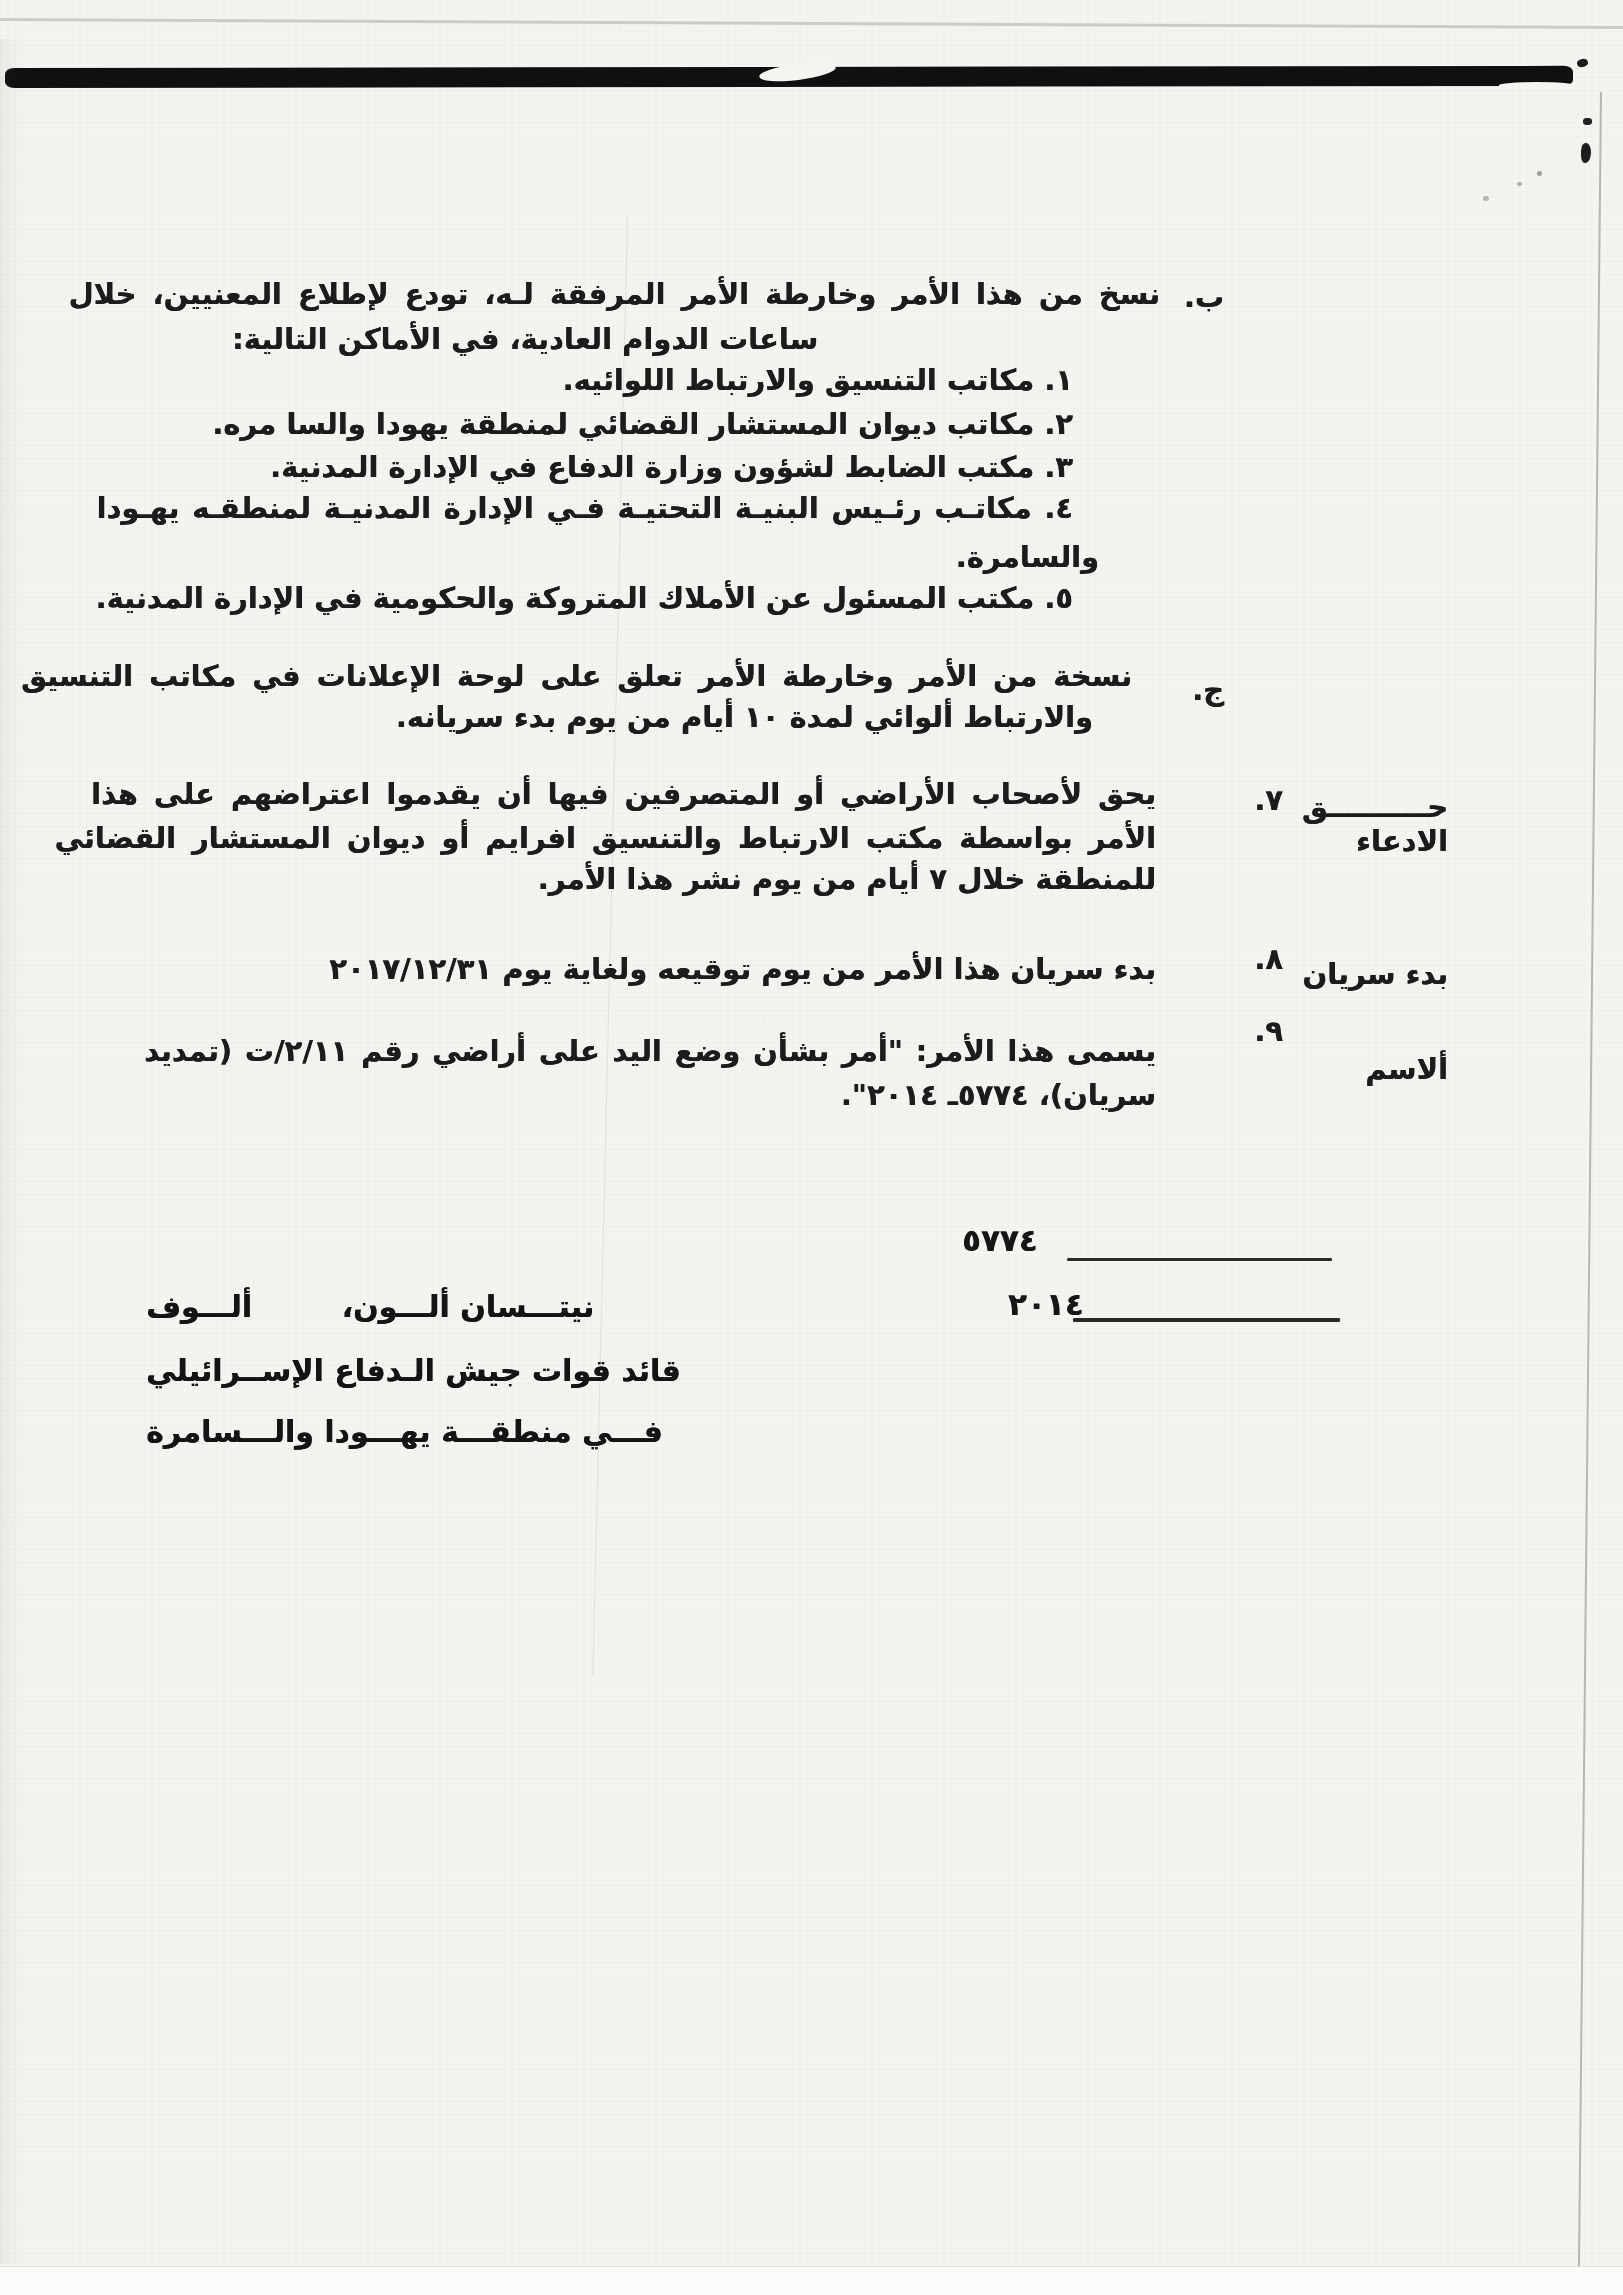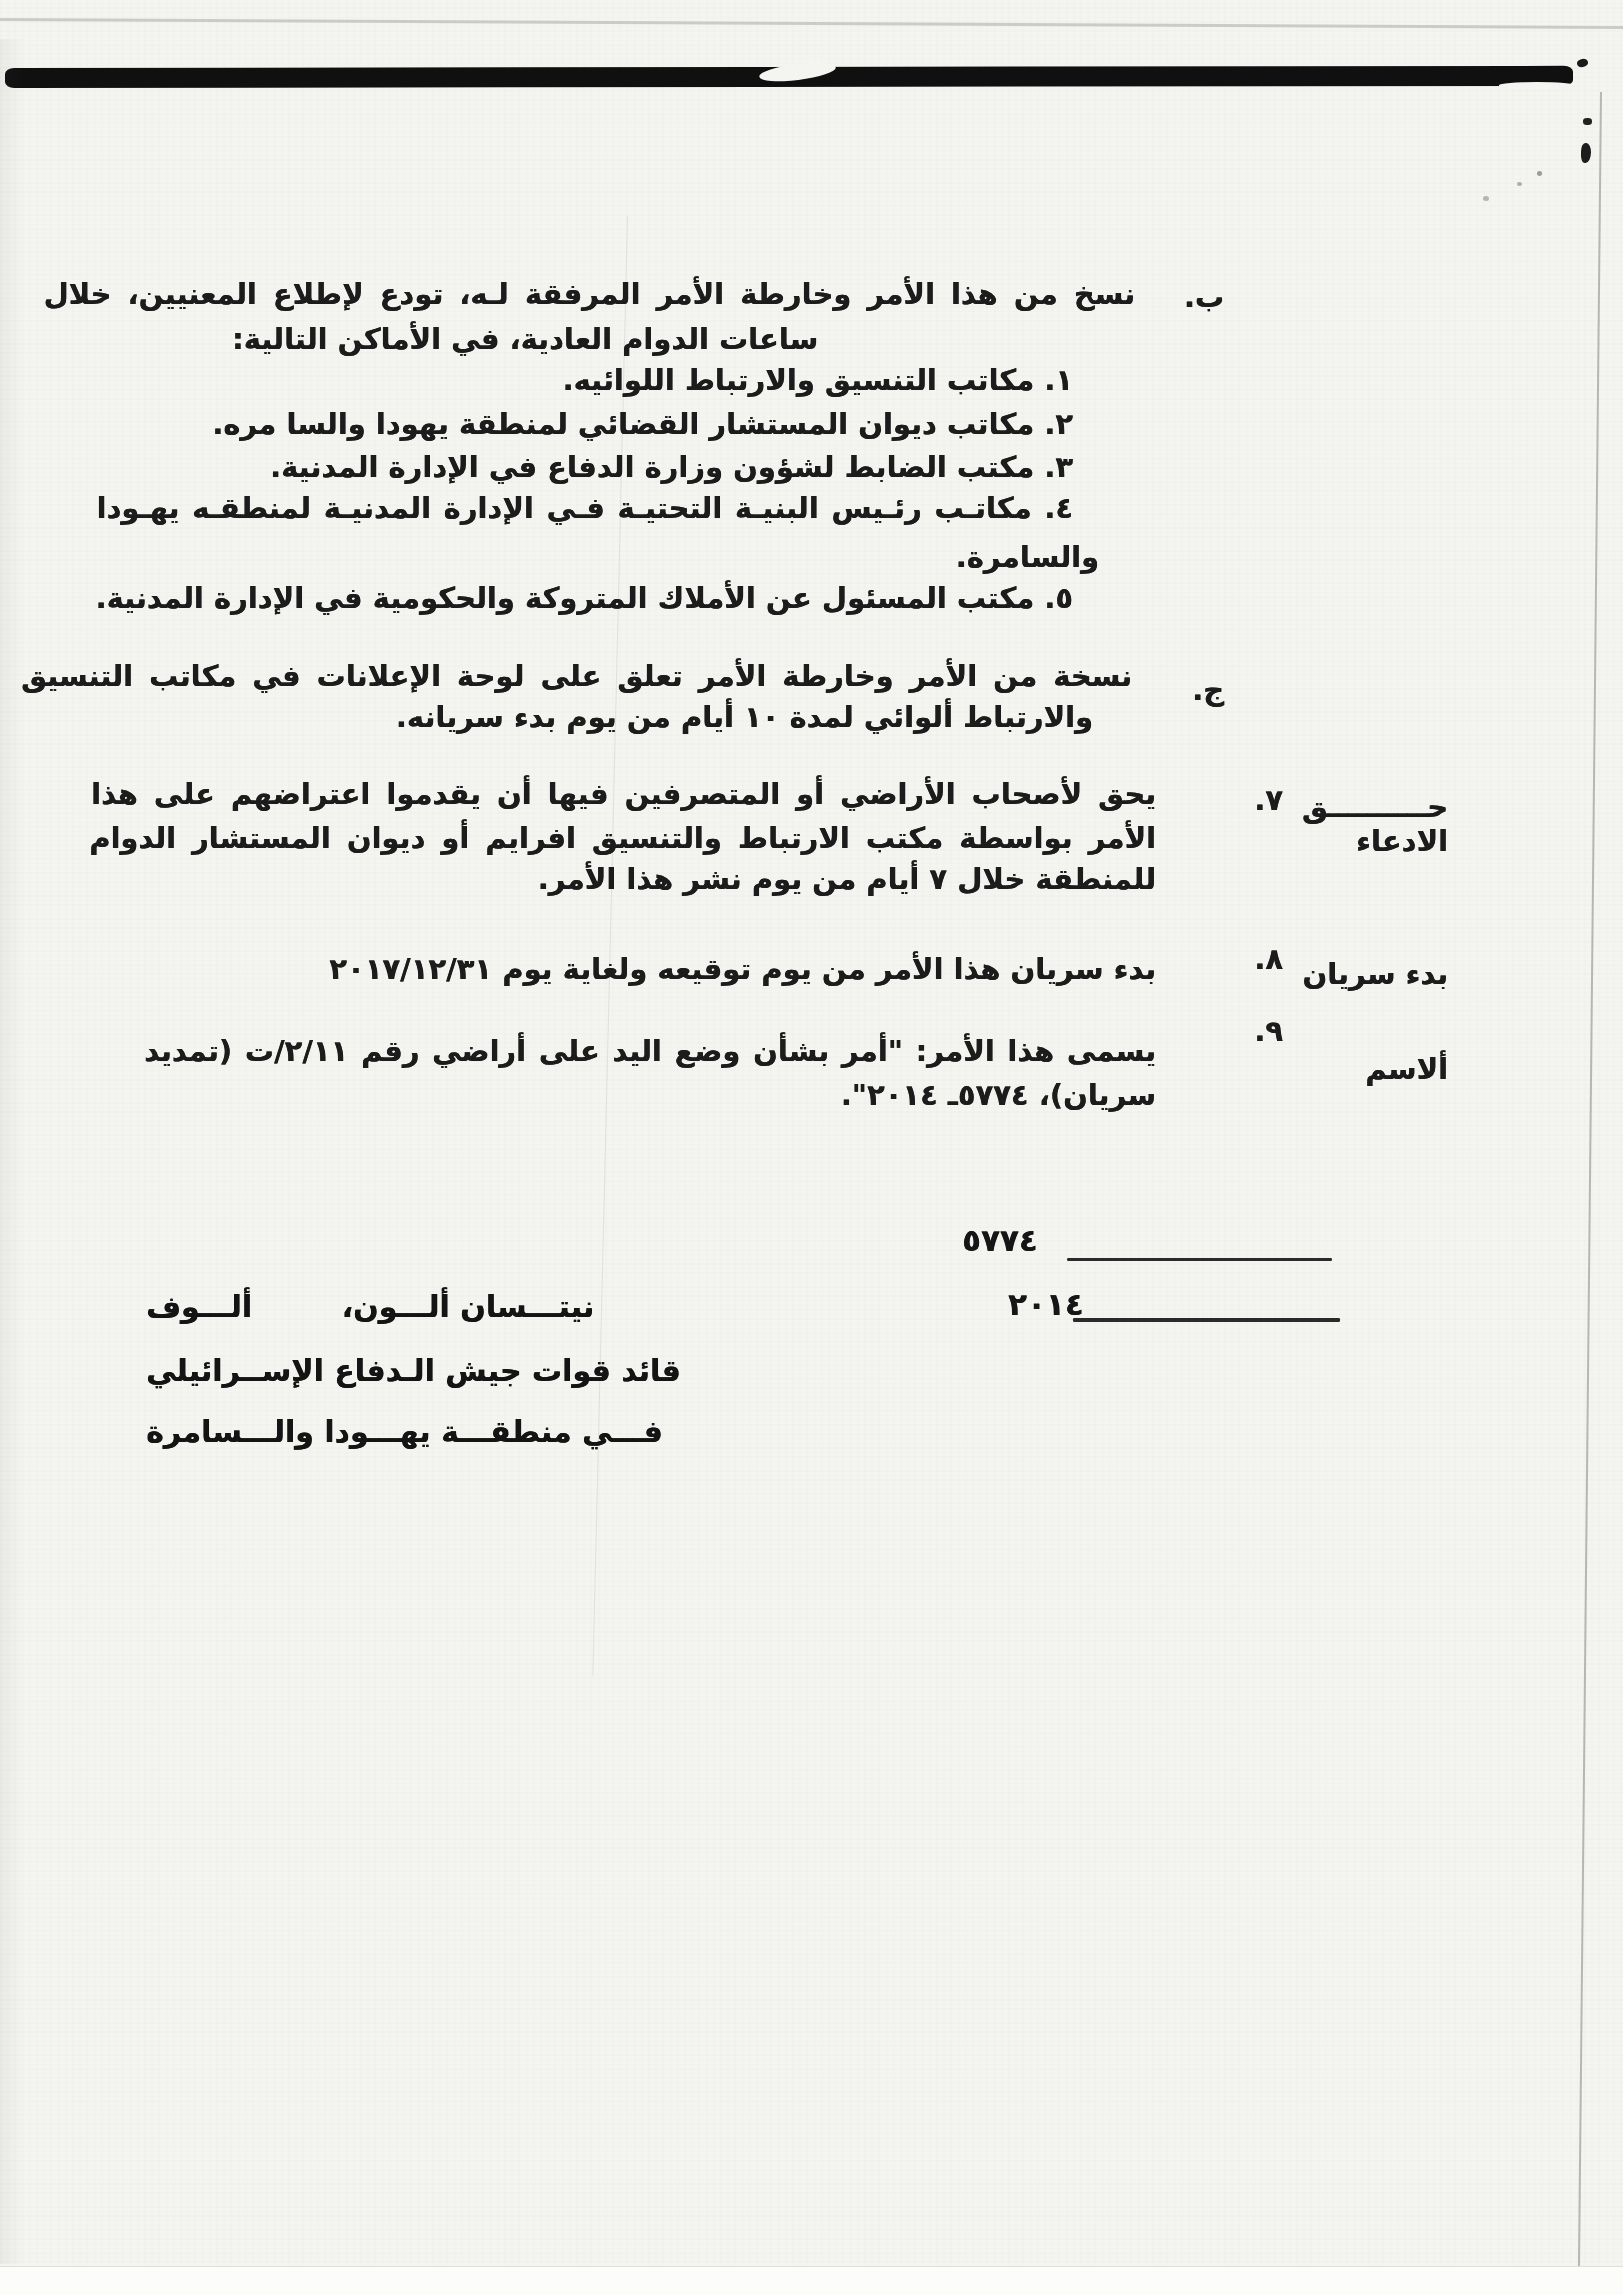--- a/index.html
+++ b/index.html
@@ -61,39 +61,39 @@
   <div class="art mark3"></div>
   <div class="art speck1"></div>
   <div class="art speck2"></div>
   <div class="art speck3"></div>
   <div class="art vline-right"></div>
   <div class="art vstreak-mid"></div>
   <div class="art left-shadow"></div>
   <div class="art bottom-strip"></div>
 
   <div class="t" style="right:399px;top:279px;">ب.</div>
-  <div class="t just" style="right:488px;top:276px;">نسخ من هذا الأمر وخارطة الأمر المرفقة لـه، تودع لإطلاع المعنيين، خلال</div>
+  <div class="t just" style="right:463px;top:276px;">نسخ من هذا الأمر وخارطة الأمر المرفقة لـه، تودع لإطلاع المعنيين، خلال</div>
   <div class="t" style="left:232px;top:321px;">ساعات الدوام العادية، في الأماكن التالية:</div>
 
   <div class="t" style="right:550px;top:362px;"><span>١.</span> <span>مكاتب التنسيق والارتباط اللوائيه.</span></div>
   <div class="t" style="right:550px;top:406px;"><span>٢.</span> <span>مكاتب ديوان المستشار القضائي لمنطقة يهودا والسا مره.</span></div>
   <div class="t" style="right:550px;top:449px;"><span>٣.</span> <span>مكتب الضابط لشؤون وزارة الدفاع في الإدارة المدنية.</span></div>
   <div class="t small-just" style="right:550px;top:490px;"><span>٤.</span> <span>مكاتـب رئـيس البنيـة التحتيـة فـي الإدارة المدنيـة لمنطقـه يهـودا</span></div>
   <div class="t" style="right:524px;top:539px;">والسامرة.</div>
   <div class="t" style="right:550px;top:580px;"><span>٥.</span> <span>مكتب المسئول عن الأملاك المتروكة والحكومية في الإدارة المدنية.</span></div>
 
   <div class="t" style="right:399px;top:672px;">ج.</div>
   <div class="t just" style="right:491px;top:658px;">نسخة من الأمر وخارطة الأمر تعلق على لوحة الإعلانات في مكاتب التنسيق</div>
   <div class="t" style="right:530px;top:699px;">والارتباط ألوائي لمدة ١٠ أيام من يوم بدء سريانه.</div>
 
   <div class="t" style="right:340px;top:782px;">٧.</div>
   <div class="t" style="right:175px;top:789px;">حــــــــــق</div>
   <div class="t" style="right:175px;top:823px;">الادعاء</div>
   <div class="t just" style="right:467px;top:776px;">يحق لأصحاب الأراضي أو المتصرفين فيها أن يقدموا اعتراضهم على هذا</div>
-  <div class="t just" style="right:467px;top:820px;">الأمر بواسطة مكتب الارتباط والتنسيق افرايم أو ديوان المستشار الدوام</div>
+  <div class="t just" style="right:467px;top:820px;">الأمر بواسطة مكتب الارتباط والتنسيق افرايم أو ديوان المستشار القضائي</div>
   <div class="t" style="right:467px;top:861px;">للمنطقة خلال ٧ أيام من يوم نشر هذا الأمر.</div>
 
   <div class="t" style="right:340px;top:941px;">٨.</div>
   <div class="t" style="right:175px;top:956px;">بدء سريان</div>
   <div class="t" style="right:467px;top:951px;">بدء سريان هذا الأمر من يوم توقيعه ولغاية يوم ٢٠١٧/١٢/٣١</div>
 
   <div class="t" style="right:340px;top:1013px;">٩.</div>
   <div class="t" style="right:175px;top:1051px;">ألاسم</div>
   <div class="t small-just" style="right:467px;top:1033px;">يسمى هذا الأمر: "أمر بشأن وضع اليد على أراضي رقم  ٢/١١/ت (تمديد</div>
   <div class="t" style="right:467px;top:1077px;">سريان)، ٥٧٧٤ـ ٢٠١٤".</div>

